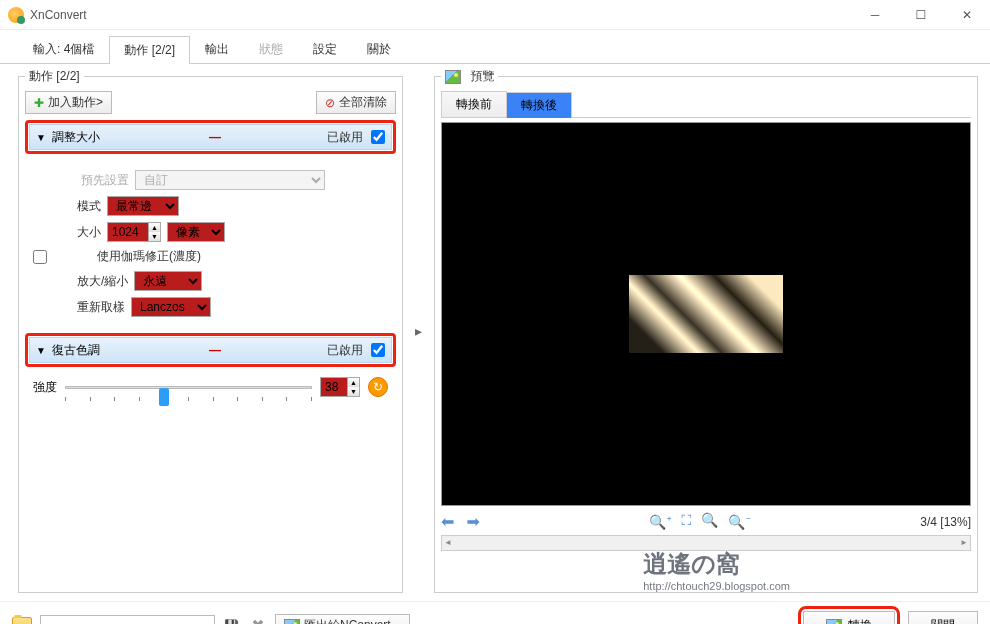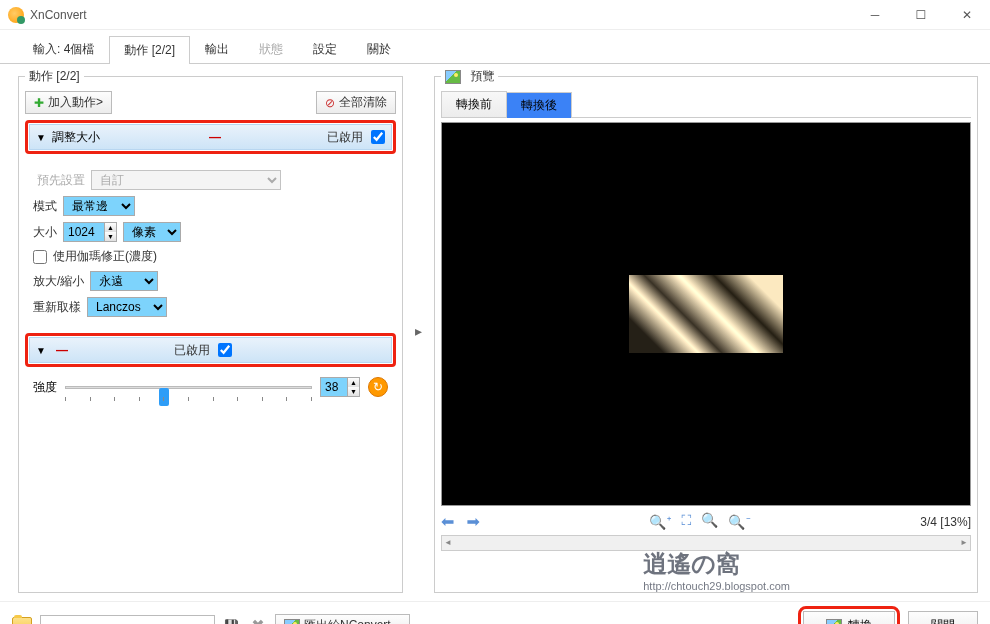--- a/index.html
+++ b/index.html
@@ -31,23 +31,23 @@
 .action-hdr { background: linear-gradient(#e9f2fb,#cde4f7); border: 1px solid #b8d6f0; height: 26px; display: flex; align-items: center; padding: 0 6px; gap: 6px; }
 .action-hdr .tri { font-size: 10px; }
 .redbox { border: 3px solid #e21; border-radius: 4px; padding: 1px; margin: 4px 0; }
 .action-title { font-weight: normal; flex: 1; }
 .minus { color: #c00; font-weight: bold; padding: 0 4px; cursor: pointer; }
 .enable-lbl { color: #333; margin-right: 2px; }
 input[type=checkbox] { width: 14px; height: 14px; }
 
 .action-body { padding: 6px 8px; }
 .form-row { display: flex; align-items: center; gap: 6px; margin: 6px 0; }
-.form-row label { color: #333; }
+.form-row label { color: #333; margin-left: 44px; }
 .form-row label.disabled { color: #aaa; }
-select, input[type=text] { border: 1px solid #aaa; background: #7dd3fc; padding: 1px 4px; height: 20px; }
+select, input[type=text] { border: 1px solid #aaa; background: #b91c1c; padding: 1px 4px; height: 20px; }
 select:disabled, input:disabled { background: #f0f0f0; color: #888; }
 .spinner { display: inline-flex; border-radius: 8px; }
 .spinner input { width: 42px; }
 .spin-btns { display: flex; flex-direction: column; border: 1px solid #aaa; border-left: none; }
 .spin-btns span { font-size: 7px; line-height: 9px; padding: 0 2px; background: linear-gradient(#fdfdfd,#e0e0e0); }
 
 .slider-row { display: flex; align-items: center; gap: 8px; }
 .slider { flex: 1; height: 20px; position: relative; display: flex; align-items: center; }
 .slider .track { height: 3px; background: #ddd; border: 1px solid #bbb; flex: 1; position: relative; }
 .slider .ticks { position: absolute; bottom: -4px; left: 0; right: 0; display: flex; justify-content: space-between; }
@@ -183,20 +183,21 @@
           <label>重新取樣</label>
           <select style="width:80px;">
             <option>Lanczos</option>
           </select>
         </div>
       </div>
 
       <div class="redbox">
         <div class="action-hdr">
           <span class="tri">▼</span>
+          <span class="action-title">復古色調</span>
           <span class="minus">—</span>
           <span style="flex:0 0 90px"></span>
           <span class="enable-lbl">已啟用</span>
           <input type="checkbox" checked="" style="">
         </div>
       </div>
       <div class="action-body">
         <div class="slider-row">
           <label>強度</label>
           <div class="slider">

